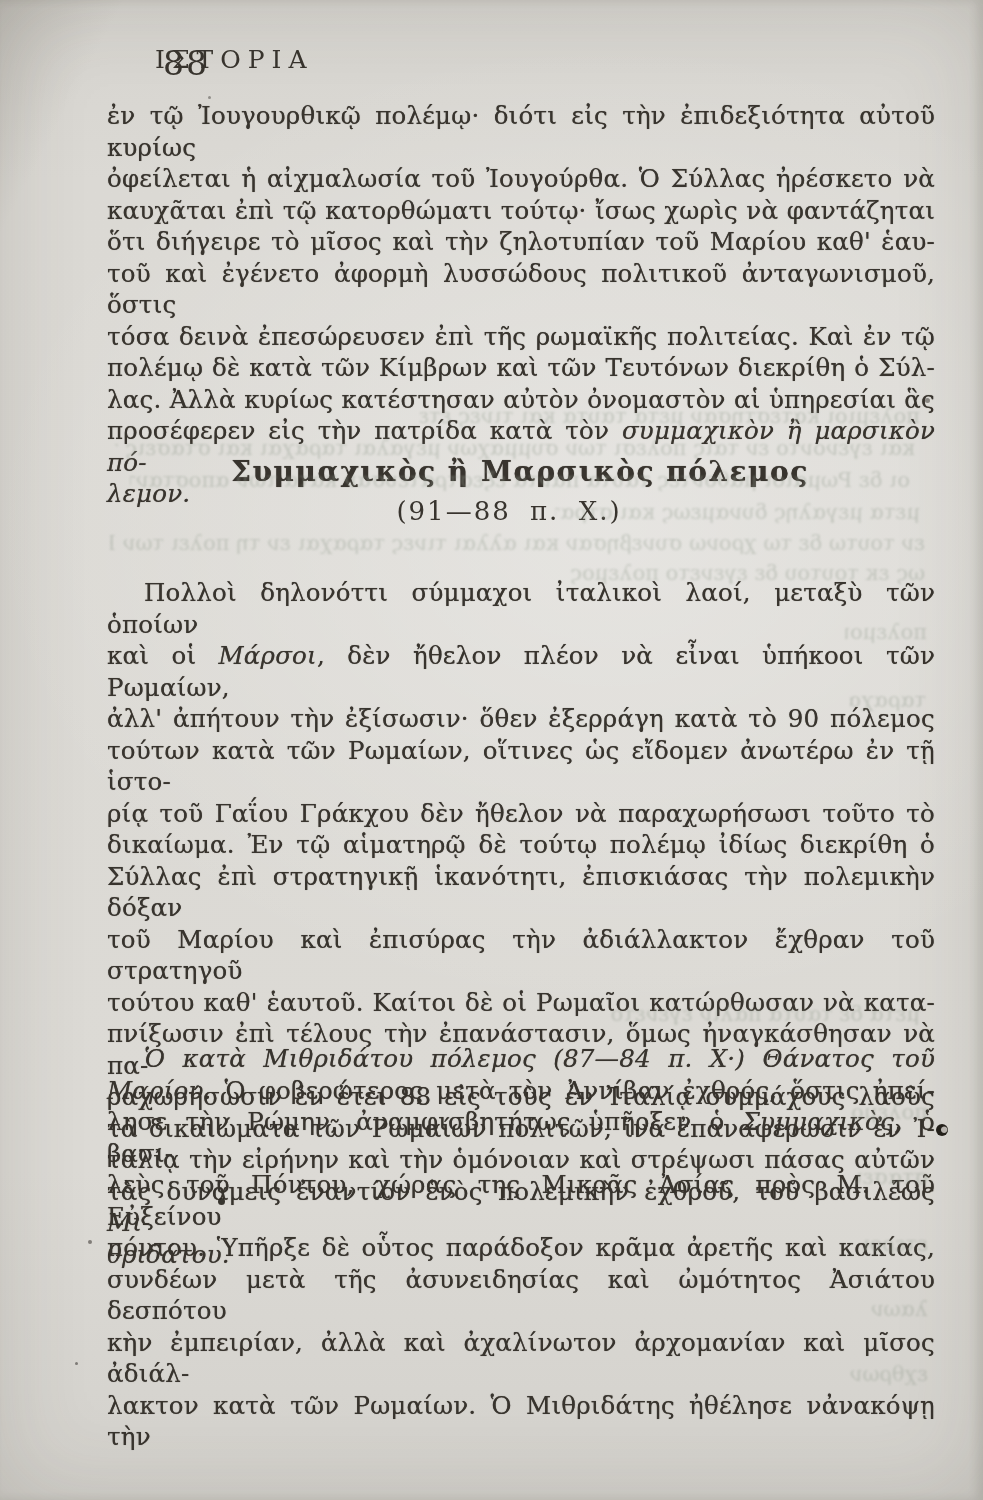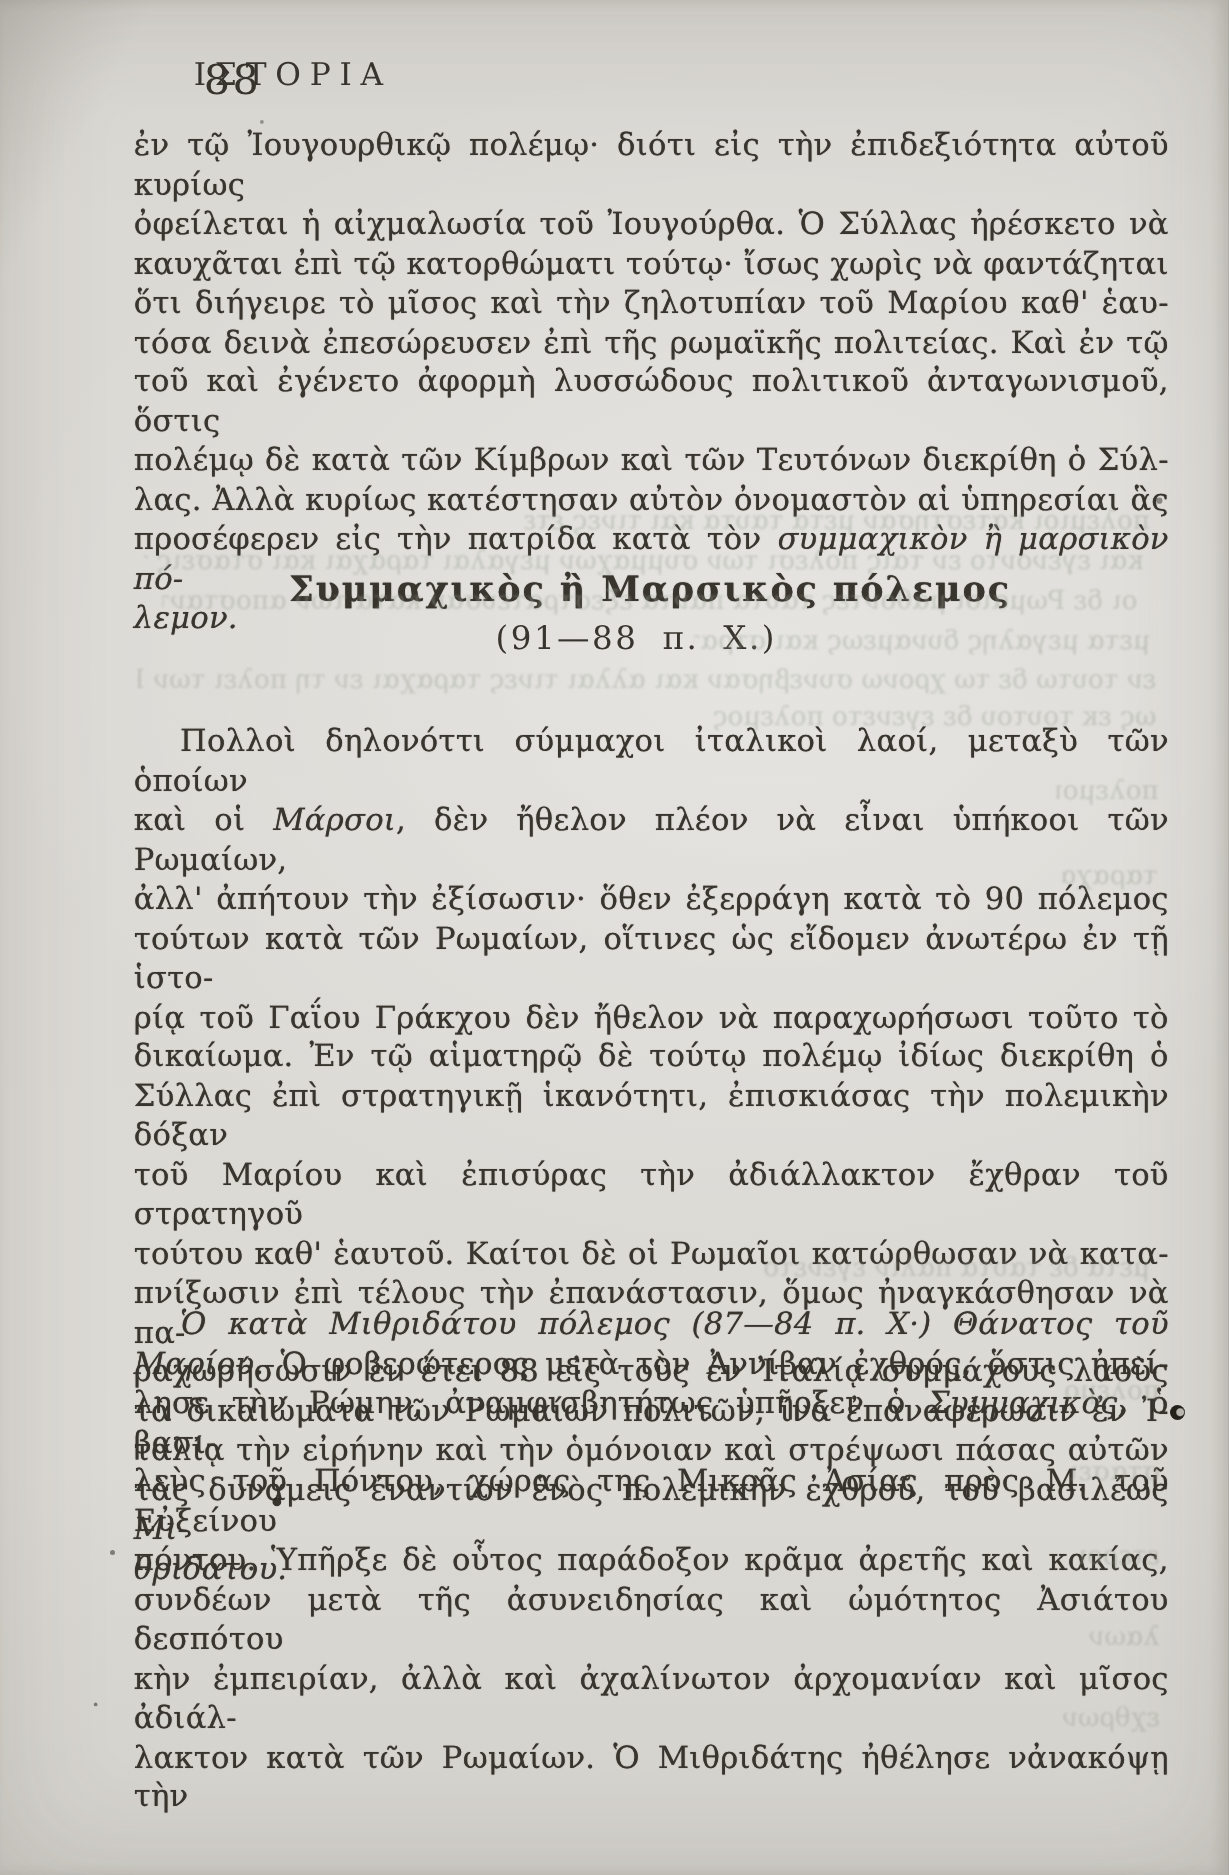--- a/index.html
+++ b/index.html
@@ -78,22 +78,22 @@
   <div class="running-head">
     <span class="page-number">88</span>
     <span class="running-title">ΙΣΤΟΡΙΑ</span>
   </div>
 
   <div class="para para-1">
       <div class="line"><span>ἐν τῷ Ἰουγουρθικῷ πολέμῳ· διότι εἰς τὴν ἐπιδεξιότητα αὐτοῦ κυρίως</span></div>
       <div class="line"><span>ὀφείλεται ἡ αἰχμαλωσία τοῦ Ἰουγούρθα. Ὁ Σύλλας ἠρέσκετο νὰ</span></div>
       <div class="line"><span>καυχᾶται ἐπὶ τῷ κατορθώματι τούτῳ· ἴσως χωρὶς νὰ φαντάζηται</span></div>
       <div class="line"><span>ὅτι διήγειρε τὸ μῖσος καὶ τὴν ζηλοτυπίαν τοῦ Μαρίου καθ' ἑαυ-</span></div>
+      <div class="line"><span>τοῦ καὶ ἐγένετο ἀφορμὴ λυσσώδους πολιτικοῦ ἀνταγωνισμοῦ, ὅστις</span></div>
       <div class="line"><span>τόσα δεινὰ ἐπεσώρευσεν ἐπὶ τῆς ρωμαϊκῆς πολιτείας. Καὶ ἐν τῷ</span></div>
-      <div class="line"><span>τοῦ καὶ ἐγένετο ἀφορμὴ λυσσώδους πολιτικοῦ ἀνταγωνισμοῦ, ὅστις</span></div>
       <div class="line"><span>πολέμῳ δὲ κατὰ τῶν Κίμβρων καὶ τῶν Τευτόνων διεκρίθη ὁ Σύλ-</span></div>
       <div class="line"><span>λας. Ἀλλὰ κυρίως κατέστησαν αὐτὸν ὀνομαστὸν αἱ ὑπηρεσίαι ἃς</span></div>
       <div class="line"><span>προσέφερεν εἰς τὴν πατρίδα κατὰ τὸν </span><i>συμμαχικὸν ἢ μαρσικὸν πό-</i></div>
       <div class="line lastline"><i>λεμον.</i></div>
     </div>
 
   <div class="section-title">Συμμαχικὸς ἢ Μαρσικὸς πόλεμος</div>
   <div class="section-dates">(91—88 π. Χ.)</div>
 
   <div class="para para-2">

